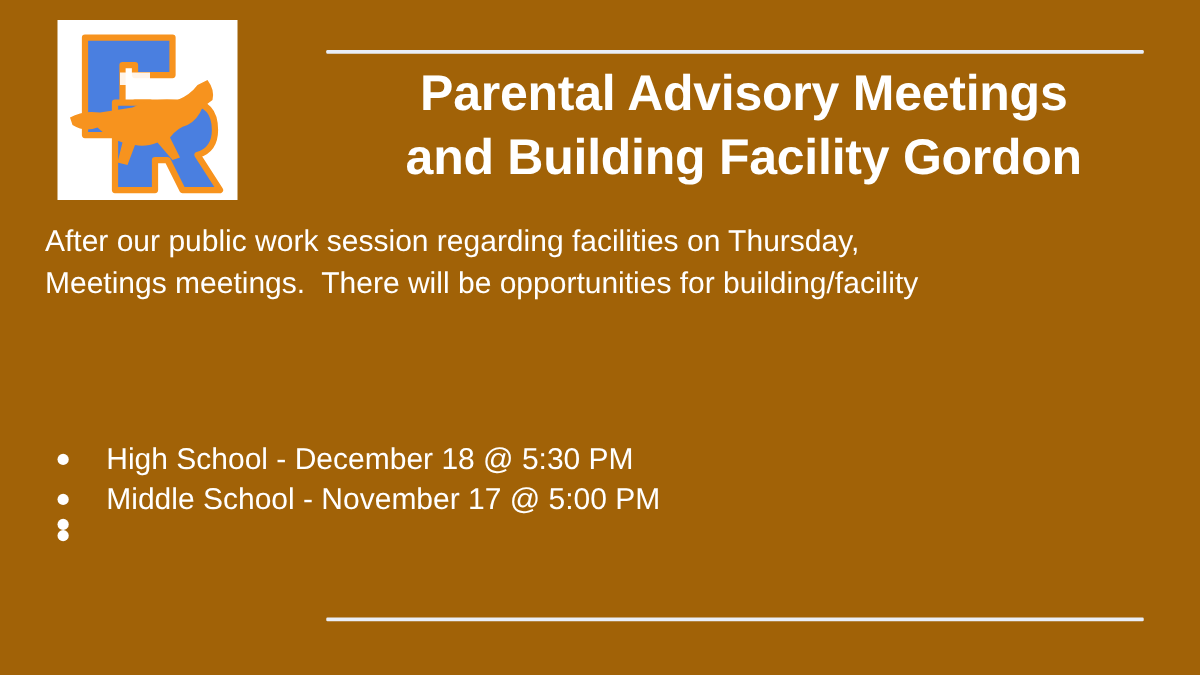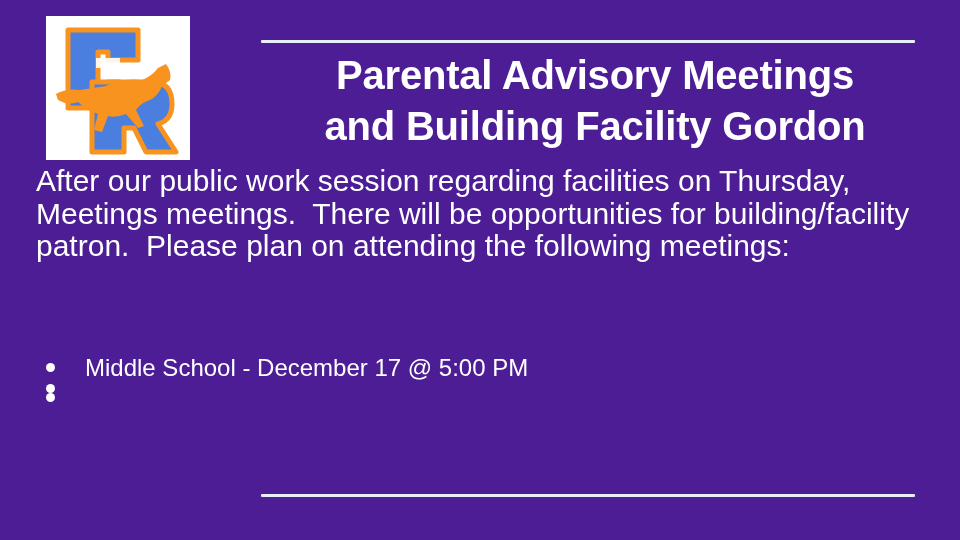--- a/index.html
+++ b/index.html
@@ -3,41 +3,41 @@
   <meta charset="utf-8">
   <style>
     html, body { margin: 0; padding: 0; }
     body {
       width: 960px; height: 540px; overflow: hidden;
       background: #1155cc;
       font-family: "Liberation Sans", "DejaVu Sans", sans-serif;
       color: #ffffff;
       position: relative;
     }
-    .slide { position: absolute; inset: 0; background: #4c1d95; }
+    .slide { position: absolute; inset: 0; background: #a16207; }
     .logo {
       position: absolute; left: 46px; top: 16px; width: 144px; height: 144px;
       background: #ffffff;
     }
     .logo svg { width: 100%; height: 100%; display: block; }
     .rule {
       position: absolute; left: 261px; width: 654px; height: 3px;
       background: #e9eef8; border-radius: 1px;
     }
     .rule.top { top: 40px; }
     .rule.bottom { top: 494px; }
     .title {
       position: absolute; left: 250px; width: 690px; top: 50px;
       text-align: center; font-weight: bold; font-size: 40px; line-height: 51px;
       letter-spacing: -0.2px;
     }
     .title div { white-space: nowrap; }
     .body-text {
-      position: absolute; left: 36px; top: 165px; width: 900px;
-      font-size: 30px; line-height: 32.5px;
+      position: absolute; left: 36px; top: 178px; width: 900px;
+      font-size: 24px; line-height: 32.5px;
     }
     .body-text p { margin: 0; white-space: pre-wrap; }
     .meetings {
       position: absolute; left: 36px; top: 352px; width: 800px;
       list-style: none; margin: 0; padding: 0;
       font-size: 24px; line-height: 31.5px;
     }
     .meetings li { display: flex; align-items: center; white-space: nowrap; }
     .bullet {
       display: inline-block; width: 9px; height: 9px; border-radius: 50%;
@@ -64,27 +64,30 @@
   <div class="rule top"></div>
 
   <div class="title">
     <div>Parental Advisory Meetings</div>
     <div>and Building Facility Gordon</div>
   </div>
 
   <div class="body-text">
     <p>After our public work session regarding facilities on Thursday,</p>
     <p>Meetings meetings.  There will be opportunities for building/facility</p>
-    <p>patron.  Please plan on attending the following meetings:</p>
   </div>
 
   <ul class="meetings">
     <li>
       <span class="bullet"></span>
-      <span>Middle School - December 17 @ 5:00 PM</span>
+      <span>High School - December 18 @ 5:30 PM</span>
+    </li>
+    <li>
+      <span class="bullet"></span>
+      <span>Middle School - November 17 @ 5:00 PM</span>
     </li>
     <li>
       <span class="bullet"></span>
     </li>
     <li>
       <span class="bullet"></span>
     </li>
   </ul>
 
   <div class="rule bottom"></div>

